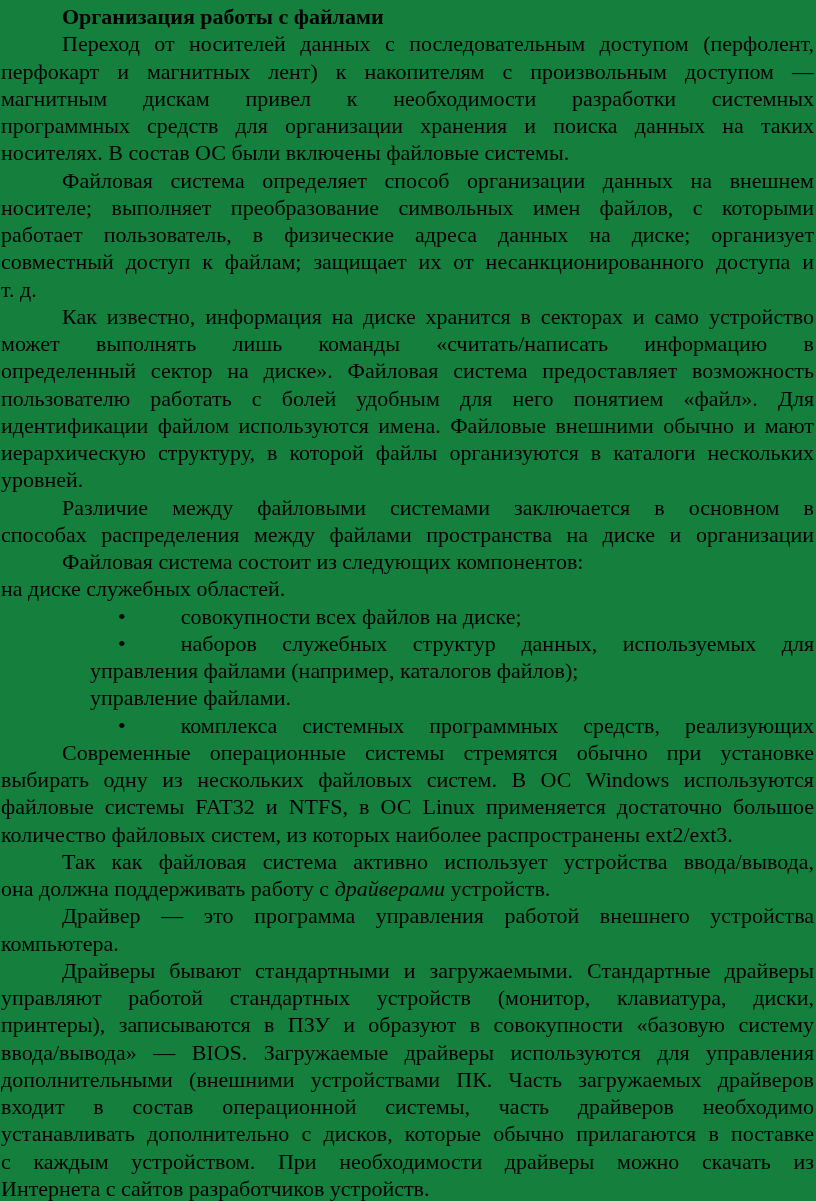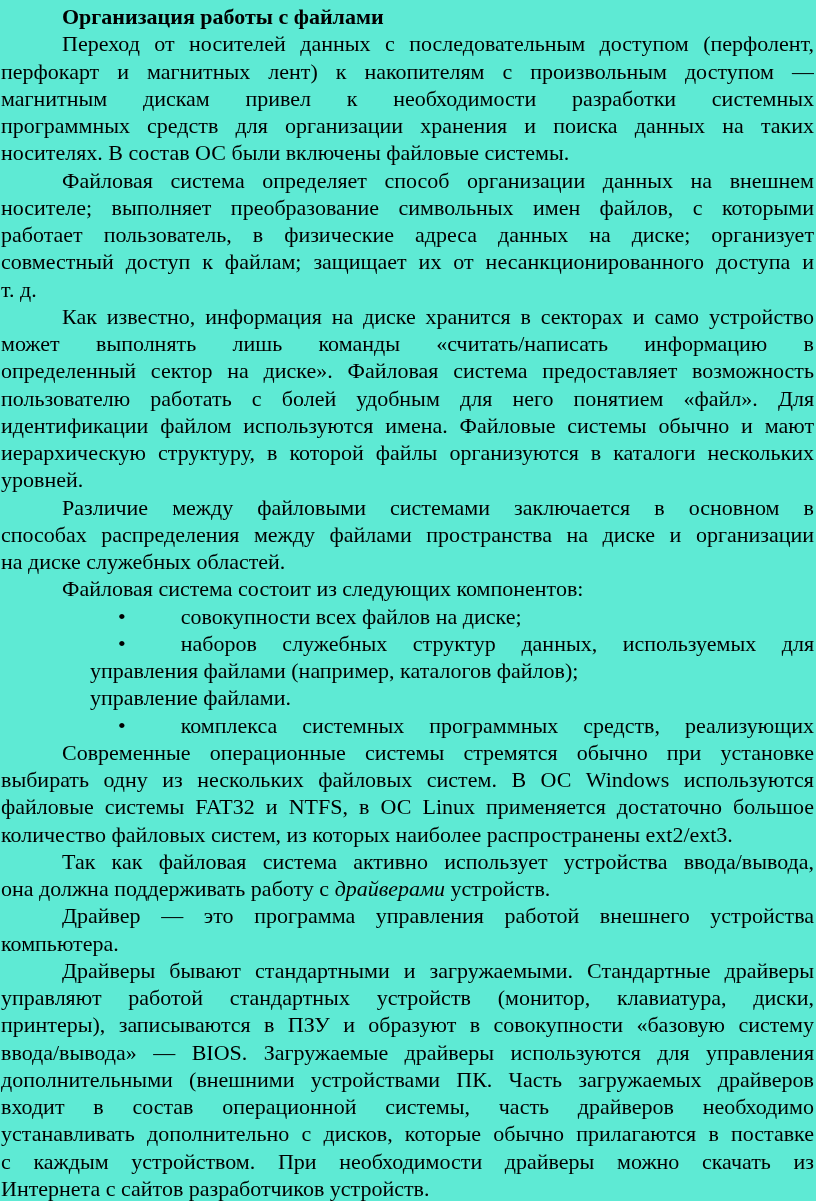--- a/index.html
+++ b/index.html
@@ -2,21 +2,21 @@
 <html><head>
 <meta charset="utf-8">
 <style>
   html, body { margin: 0; padding: 0; background: #ffffff; }
   body { width: 816px; height: 1201px; overflow: hidden; }
   .page {
     box-sizing: border-box;
     width: 816px;
     height: 1201px;
     padding: 3px 2px 0 1px;
-    background: #5eead4;
+    background: #15803d;
     color: #000000;
     font-family: "Liberation Serif", "DejaVu Serif", serif;
     font-size: 22px;
   }
   .line {
     height: 27.25px;
     line-height: 27.25px;
     overflow: hidden;
     white-space: normal;
     text-align: left;
@@ -43,27 +43,27 @@
     <div class="line ind-none"><span>носителях. В состав ОС были включены файловые системы.</span></div>
     <div class="line ind-first just"><span>Файловая система определяет способ организации данных на внешнем</span></div>
     <div class="line ind-none just"><span>носителе; выполняет преобразование символьных имен файлов, с которыми</span></div>
     <div class="line ind-none just"><span>работает пользователь, в физические адреса данных на диске; организует</span></div>
     <div class="line ind-none just"><span>совместный доступ к файлам; защищает их от несанкционированного доступа и</span></div>
     <div class="line ind-none"><span>т. д.</span></div>
     <div class="line ind-first just"><span>Как известно, информация на диске хранится в секторах и само устройство</span></div>
     <div class="line ind-none just"><span>может выполнять лишь команды «считать/написать информацию в</span></div>
     <div class="line ind-none just"><span>определенный сектор на диске». Файловая система предоставляет возможность</span></div>
     <div class="line ind-none just"><span>пользователю работать с болей удобным для него понятием «файл». Для</span></div>
-    <div class="line ind-none just"><span>идентификации файлом используются имена. Файловые системы обычно и мают</span></div>
+    <div class="line ind-none just"><span>идентификации файлом используются имена. Файловые внешними обычно и мают</span></div>
     <div class="line ind-none just"><span>иерархическую структуру, в которой файлы организуются в каталоги нескольких</span></div>
     <div class="line ind-none"><span>уровней.</span></div>
     <div class="line ind-first just"><span>Различие между файловыми системами заключается в основном в</span></div>
     <div class="line ind-none just"><span>способах распределения между файлами пространства на диске и организации</span></div>
+    <div class="line ind-first"><span>Файловая система состоит из следующих компонентов:</span></div>
     <div class="line ind-none"><span>на диске служебных областей.</span></div>
-    <div class="line ind-first"><span>Файловая система состоит из следующих компонентов:</span></div>
     <div class="line ind-bullet"><span class="bullet">•</span><span class="gap"></span><span>совокупности всех файлов на диске;</span></div>
     <div class="line ind-bullet just"><span class="bullet">•</span><span class="gap"></span><span>наборов служебных структур данных, используемых для</span></div>
     <div class="line ind-hang"><span>управления файлами (например, каталогов файлов);</span></div>
     <div class="line ind-hang"><span>управление файлами.</span></div>
     <div class="line ind-bullet just"><span class="bullet">•</span><span class="gap"></span><span>комплекса системных программных средств, реализующих</span></div>
     <div class="line ind-first just"><span>Современные операционные системы стремятся обычно при установке</span></div>
     <div class="line ind-none just"><span>выбирать одну из нескольких файловых систем. В ОС Windows используются</span></div>
     <div class="line ind-none just"><span>файловые системы FAT32 и NTFS, в ОС Linux применяется достаточно большое</span></div>
     <div class="line ind-none"><span>количество файловых систем, из которых наиболее распространены ext2/ext3.</span></div>
     <div class="line ind-first just"><span>Так как файловая система активно использует устройства ввода/вывода,</span></div>

